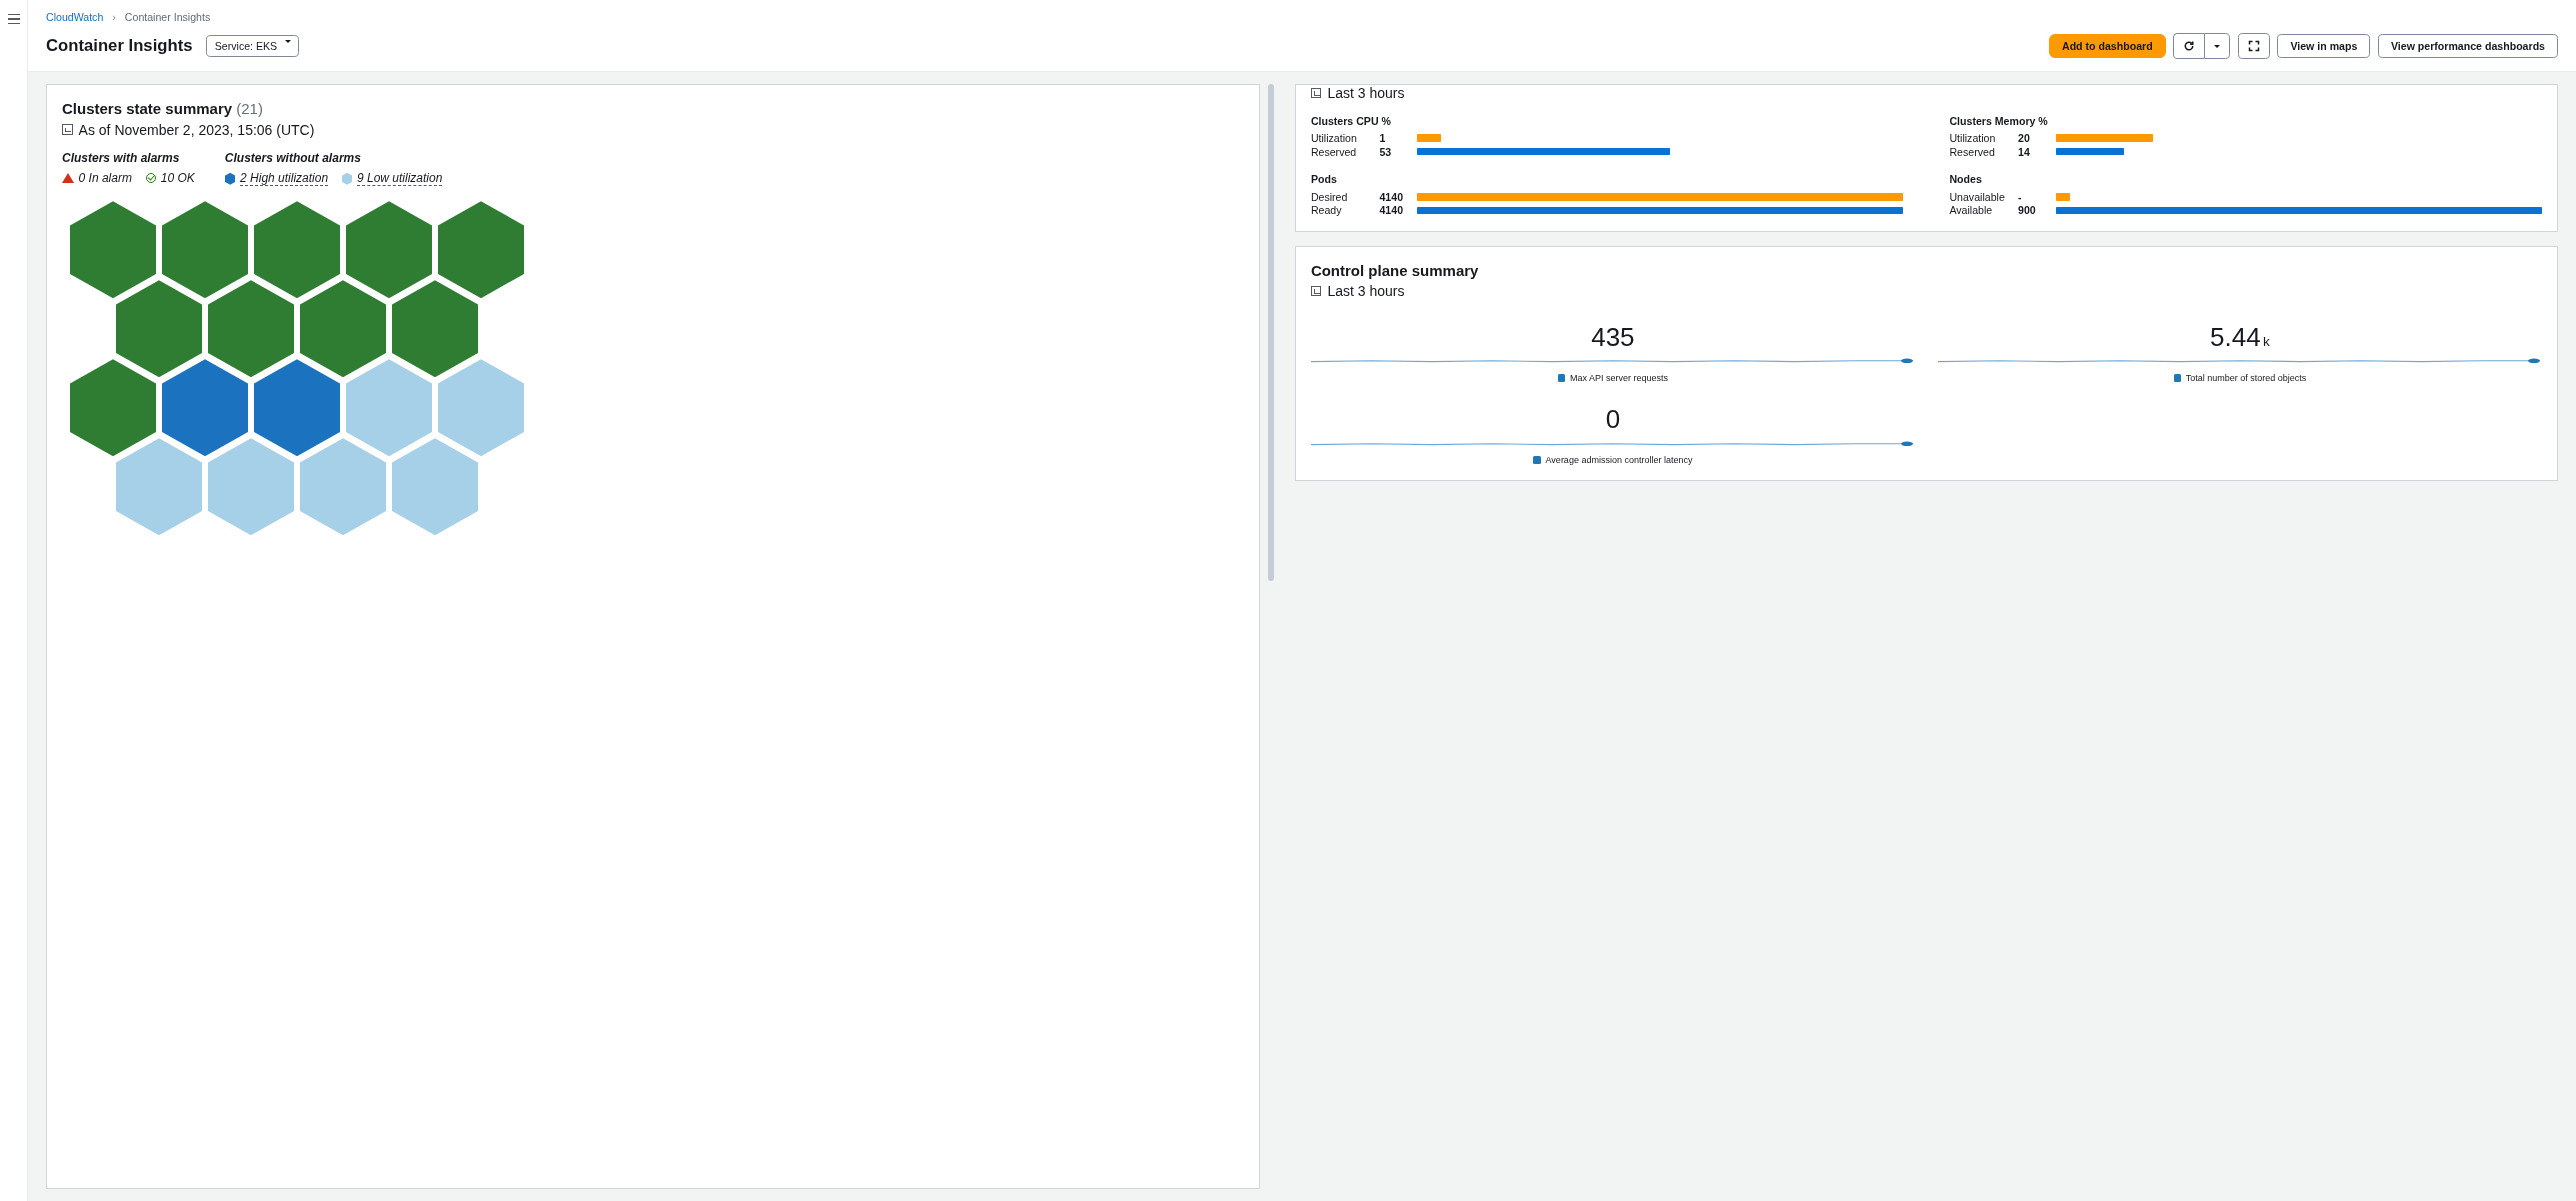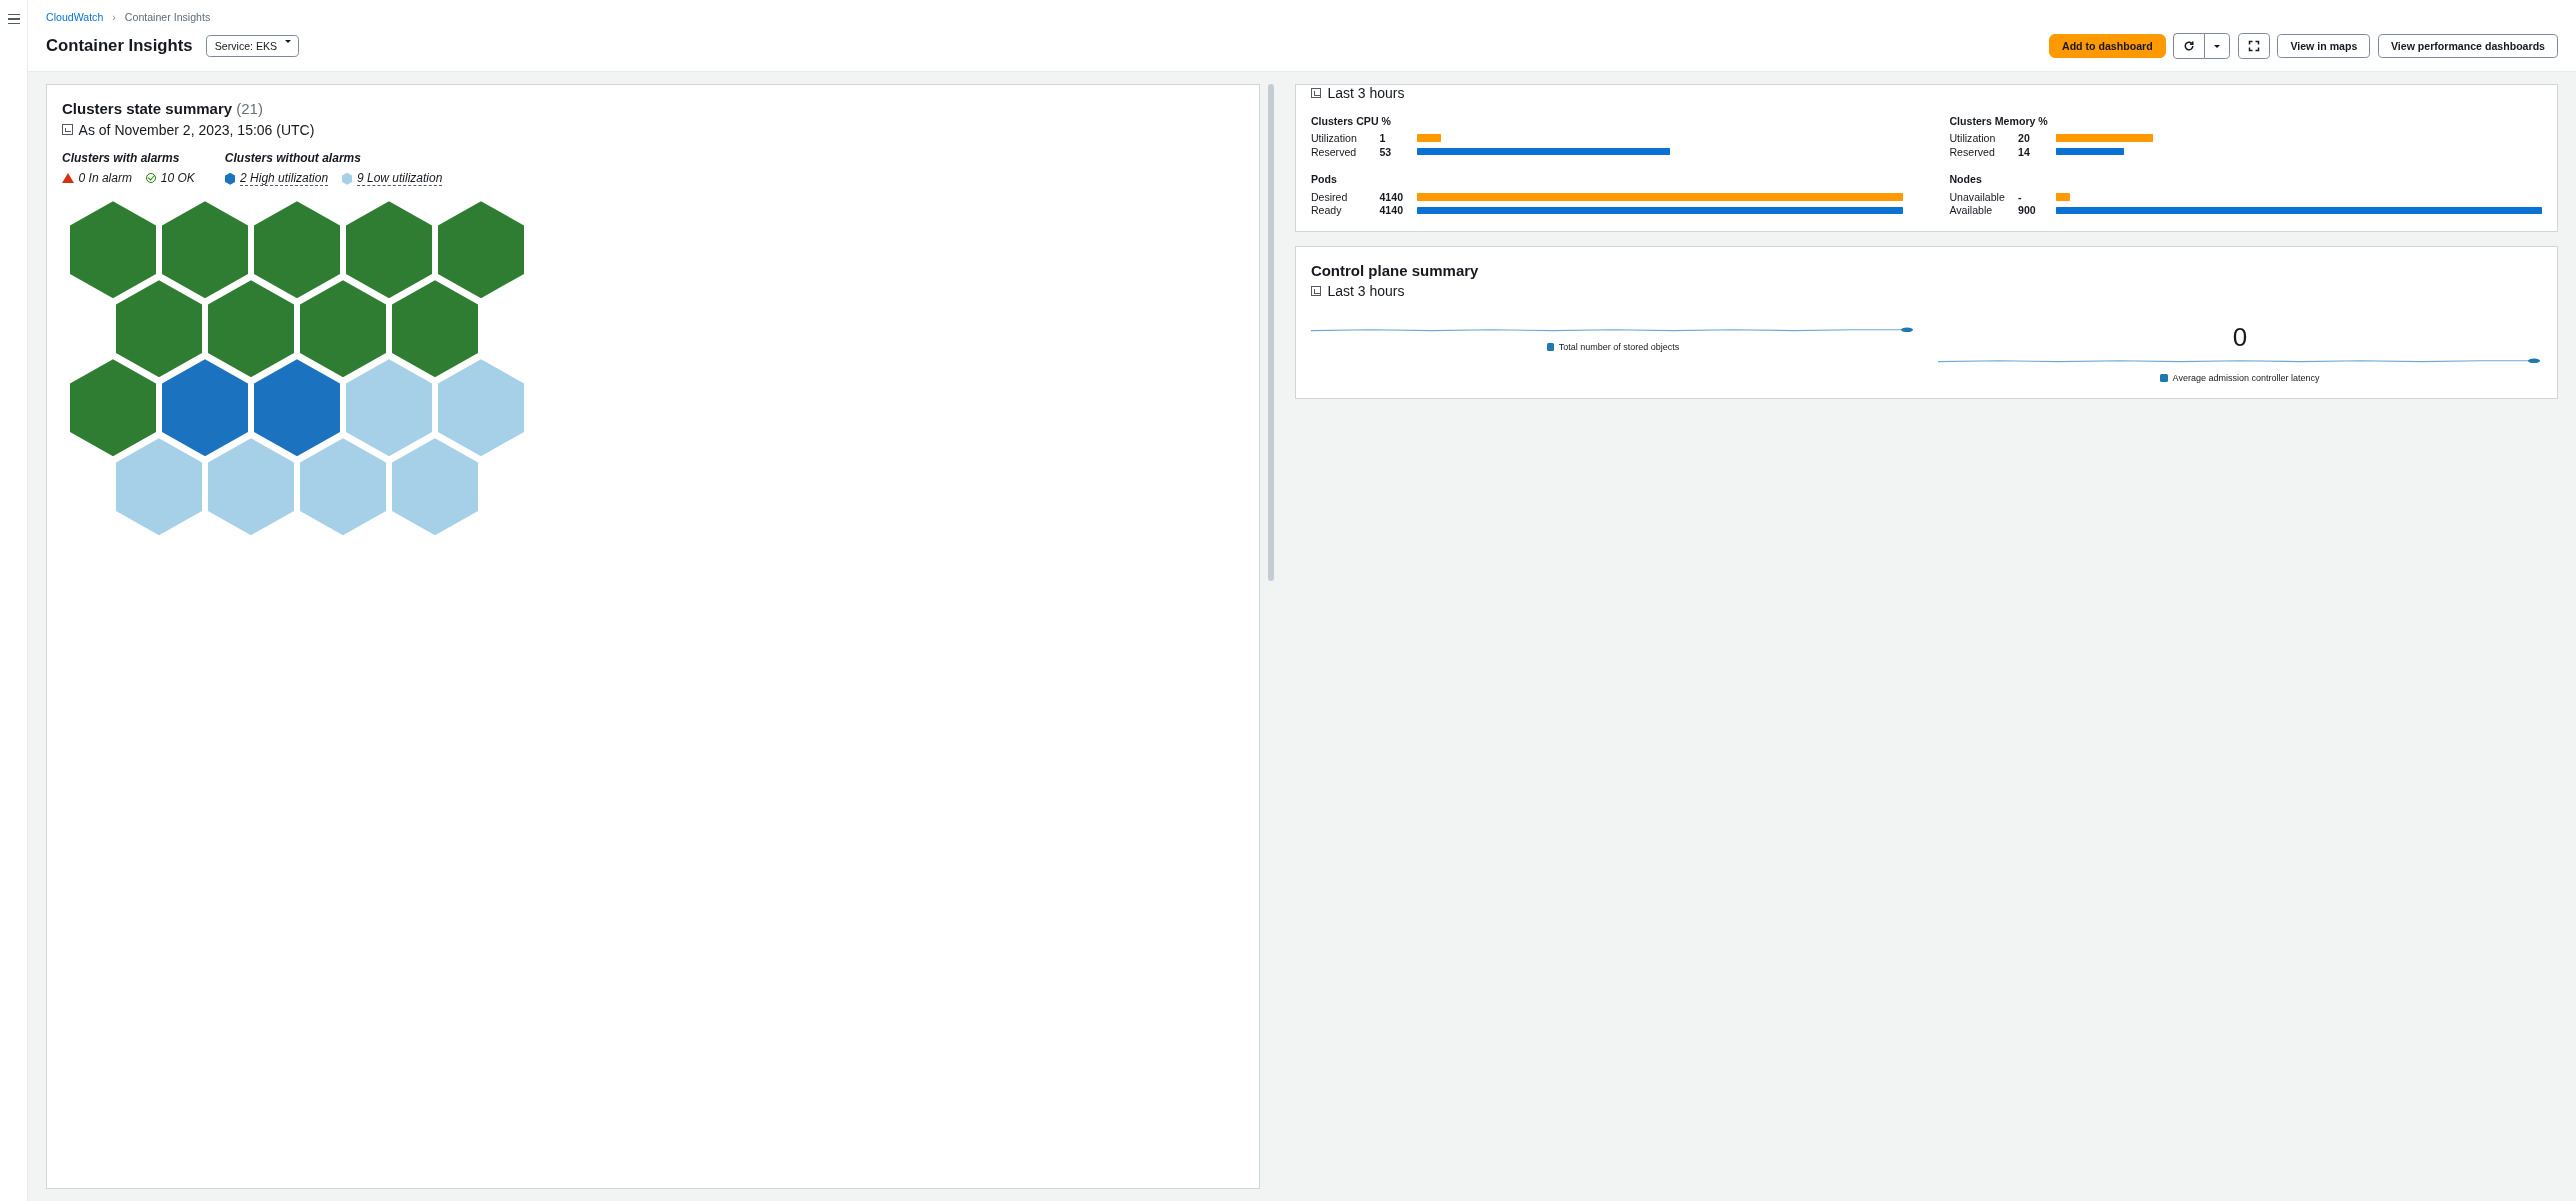--- a/index.html
+++ b/index.html
@@ -270,21 +270,28 @@
             </div>
         </div>
 
         <div class="panel">
           <div class="panel-title">Control plane summary</div>
           <div class="panel-sub">
             <span class="clock-icon"></span>
             <span>Last 3 hours</span>
           </div>
           <div class="cp-grid" id="cp-grid">
-              <div class="cp-cell"><svg class="spark" viewBox="0 0 300 10" preserveAspectRatio="none">
+              <div class="cp-cell"><div class="big-num">435</div><svg class="spark" viewBox="0 0 300 10" preserveAspectRatio="none">
+                  <polyline class="spark-line" points="0,6 30,5 60,6 90,5 120,6 150,5 180,6 210,5 240,6 270,5 296,5"></polyline>
+                  <circle class="spark-dot" cx="296" cy="5" r="3"></circle>
+                </svg><div class="cp-legend">
+                  <span class="sq"></span>
+                  <span>Max API server requests</span>
+                </div></div>
+              <div class="cp-cell"><div class="big-num">5.44<span class="unit">k</span></div><svg class="spark" viewBox="0 0 300 10" preserveAspectRatio="none">
                   <polyline class="spark-line" points="0,6 30,5 60,6 90,5 120,6 150,5 180,6 210,5 240,6 270,5 296,5"></polyline>
                   <circle class="spark-dot" cx="296" cy="5" r="3"></circle>
                 </svg><div class="cp-legend">
                   <span class="sq"></span>
                   <span>Total number of stored objects</span>
                 </div></div>
               <div class="cp-cell"><div class="big-num">0</div><svg class="spark" viewBox="0 0 300 10" preserveAspectRatio="none">
                   <polyline class="spark-line" points="0,6 30,5 60,6 90,5 120,6 150,5 180,6 210,5 240,6 270,5 296,5"></polyline>
                   <circle class="spark-dot" cx="296" cy="5" r="3"></circle>
                 </svg><div class="cp-legend">

